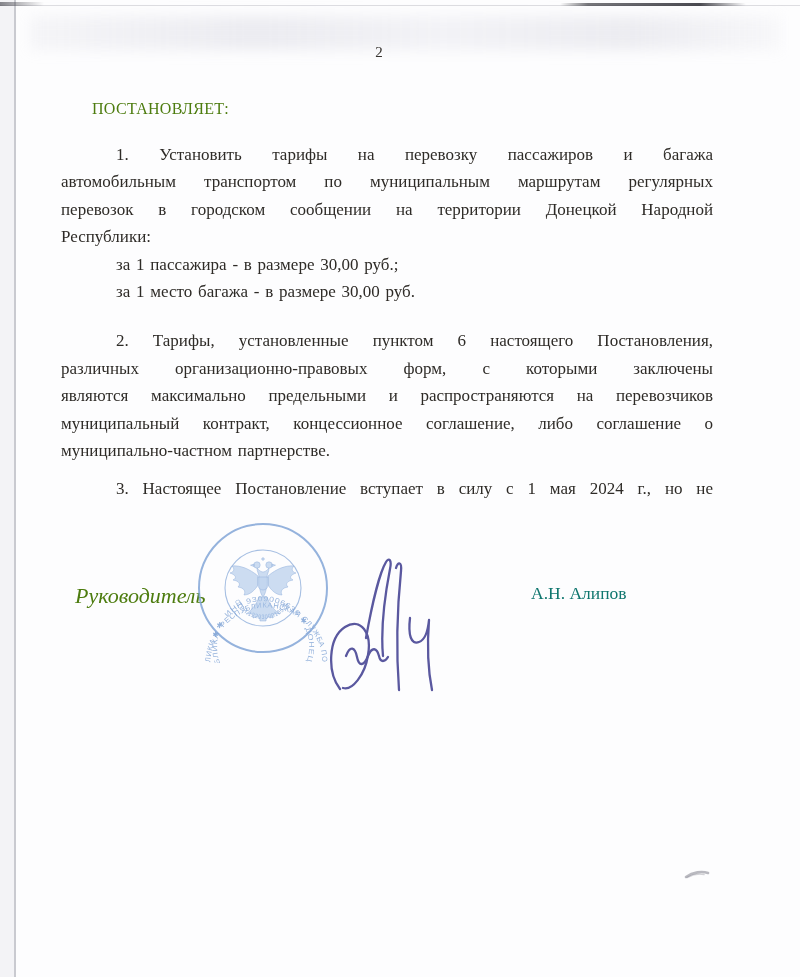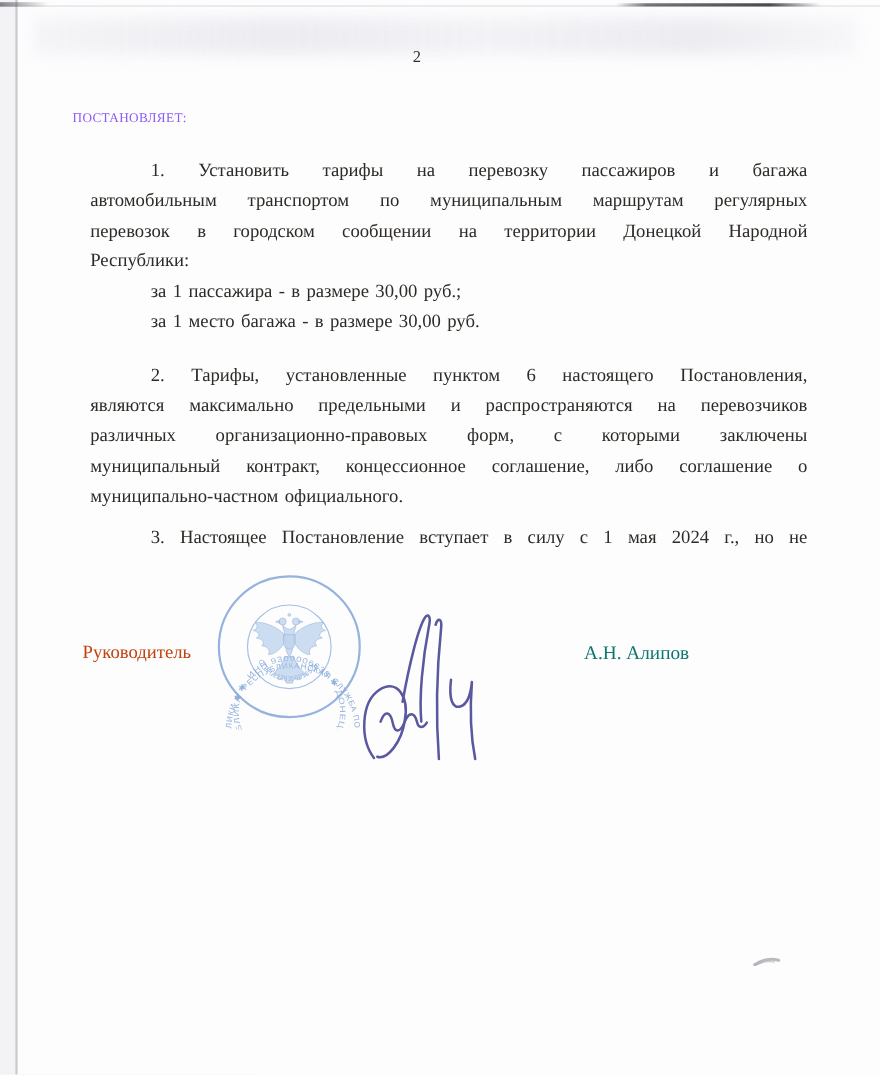--- a/index.html
+++ b/index.html
@@ -35,35 +35,35 @@
   .noise-band {
     position:absolute; top:16px; left:30px; right:20px; height:34px;
     background:linear-gradient(90deg, rgba(198,198,210,.14), rgba(188,188,204,.26) 30%, rgba(198,198,212,.18) 55%, rgba(184,184,200,.24) 80%, rgba(198,198,210,.10));
     filter:blur(7px);
   }
   .pageno {
     position:absolute; top:44px; left:0; width:758px;
     text-align:center; font-size:15px; color:#35322e;
   }
   .heading {
-    position:absolute; left:66px; top:100px;
-    font-size:12px; color:#8b5cf6; letter-spacing:.3px;
+    position:absolute; left:92px; top:100px;
+    font-size:16px; color:#4d7c0f; letter-spacing:.3px;
   }
   .textcol {
-    position:absolute; left:82px; top:141px; width:652px;
+    position:absolute; left:61px; top:141px; width:652px;
     font-size:17px; line-height:27.4px; color:#2e2b27;
     word-spacing:1.5px;
   }
   .para .line { text-align:justify; text-align-last:justify; }
   .para .line.first { text-indent:55px; }
   .para .line.lastline { text-align-last:left; }
   .para.plain .line { text-align:center; text-align-last:left; margin-left:55px; text-indent:0; }
   .para:nth-child(3) { margin-top:22px; }
   .para:nth-child(4) { margin-top:11px; }
-  .sig-title { position:absolute; left:75px; top:583px; font-size:17px; color:#c2410c; }
+  .sig-title { position:absolute; left:75px; top:583px; font-size:22px; color:#4d7c0f;font-style:italic; }
   .sig-name  { position:absolute; left:531px; top:583px; font-size:17.5px; color:#0f766e; }
   .stamp-svg {
     position:absolute; left:188px; top:513px; width:150px; height:150px;
     filter:blur(.35px); opacity:.92;
   }
   .sign-svg {
     position:absolute; left:310px; top:538px; width:150px; height:160px;
     opacity:.92;
   }
   .smudge-svg { position:absolute; left:684px; top:868px; width:26px; height:12px; }
@@ -90,24 +90,24 @@
         <div class="line">автомобильным транспортом по муниципальным маршрутам регулярных</div>
         <div class="line">перевозок в городском сообщении на территории Донецкой Народной</div>
         <div class="line lastline">Республики:</div>
       </div>
       <div class="para plain">
         <div class="line">за 1 пассажира - в размере 30,00 руб.;</div>
         <div class="line lastline">за 1 место багажа - в размере 30,00 руб.</div>
       </div>
       <div class="para">
         <div class="line first">2. Тарифы, установленные пунктом 6 настоящего Постановления,</div>
+        <div class="line">различных организационно-правовых форм, с которыми заключены</div>
         <div class="line">являются максимально предельными и распространяются на перевозчиков</div>
-        <div class="line">различных организационно-правовых форм, с которыми заключены</div>
         <div class="line">муниципальный контракт, концессионное соглашение, либо соглашение о</div>
-        <div class="line lastline">муниципально-частном официального.</div>
+        <div class="line lastline">муниципально-частном партнерстве.</div>
       </div>
       <div class="para">
         <div class="line first">3. Настоящее Постановление вступает в силу с 1 мая 2024 г., но не</div>
       </div>
     </div>
 
   <span class="sig-title">Руководитель</span>
   <span class="sig-name">А.Н. Алипов</span>
 
   <svg class="stamp-svg" viewBox="0 0 150 150" xmlns="http://www.w3.org/2000/svg" xmlns:xlink="http://www.w3.org/1999/xlink">

